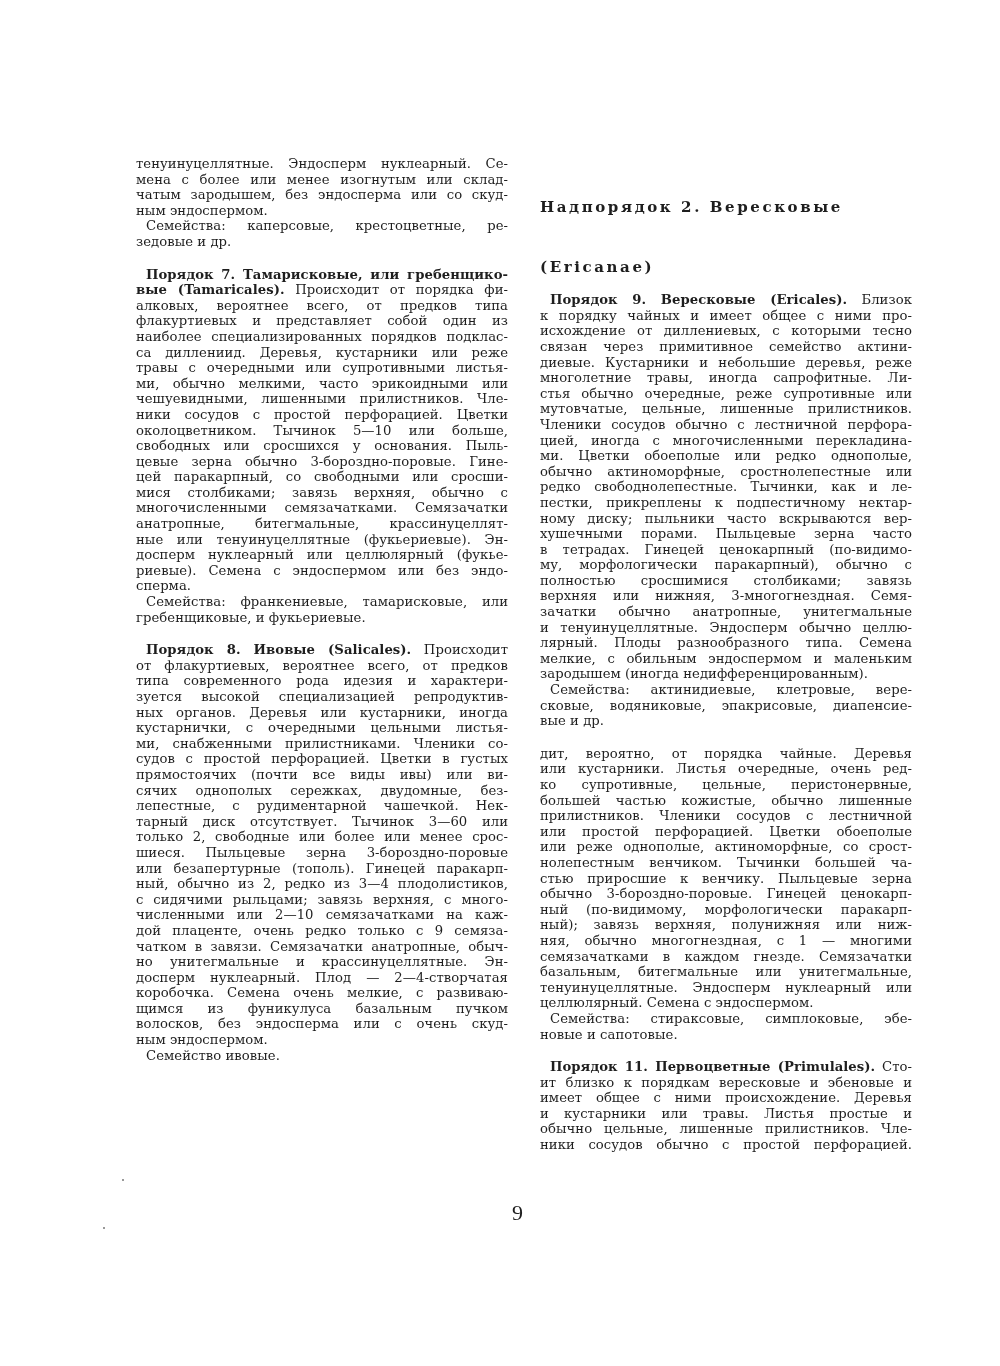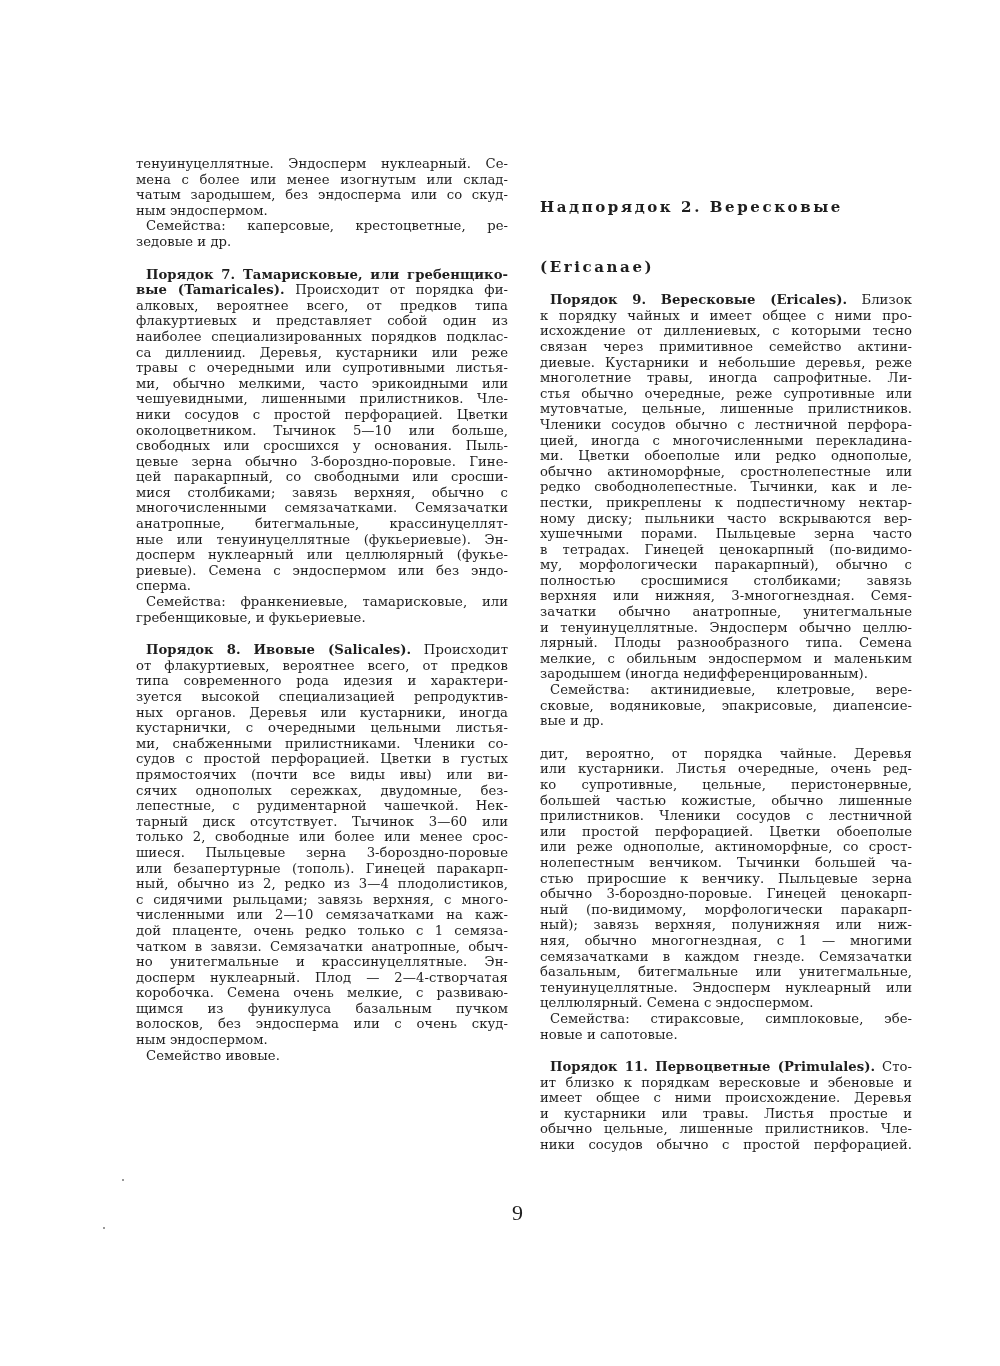--- a/index.html
+++ b/index.html
@@ -70,21 +70,21 @@
     <span class="line">прямостоячих (почти все виды ивы) или ви-</span>
     <span class="line">сячих однополых сережках, двудомные, без-</span>
     <span class="line">лепестные, с рудиментарной чашечкой. Нек-</span>
     <span class="line">тарный диск отсутствует. Тычинок 3—60 или</span>
     <span class="line">только 2, свободные или более или менее срос-</span>
     <span class="line">шиеся. Пыльцевые зерна 3-бороздно-поровые</span>
     <span class="line">или безапертурные (тополь). Гинецей паракарп-</span>
     <span class="line">ный, обычно из 2, редко из 3—4 плодолистиков,</span>
     <span class="line">с сидячими рыльцами; завязь верхняя, с много-</span>
     <span class="line">численными или 2—10 семязачатками на каж-</span>
-    <span class="line">дой плаценте, очень редко только с 1 семяза-</span>
+    <span class="line">дой плаценте, очень редко только с 9 семяза-</span>
     <span class="line">чатком в завязи. Семязачатки анатропные, обыч-</span>
     <span class="line">но унитегмальные и крассинуцеллятные. Эн-</span>
     <span class="line">досперм нуклеарный. Плод — 2—4-створчатая</span>
     <span class="line">коробочка. Семена очень мелкие, с развиваю-</span>
     <span class="line">щимся из фуникулуса базальным пучком</span>
     <span class="line">волосков, без эндосперма или с очень скуд-</span>
     <span class="line last">ным эндоспермом.</span>
     <span class="line indent last">Семейство ивовые.</span>
   </div>
 </div>

